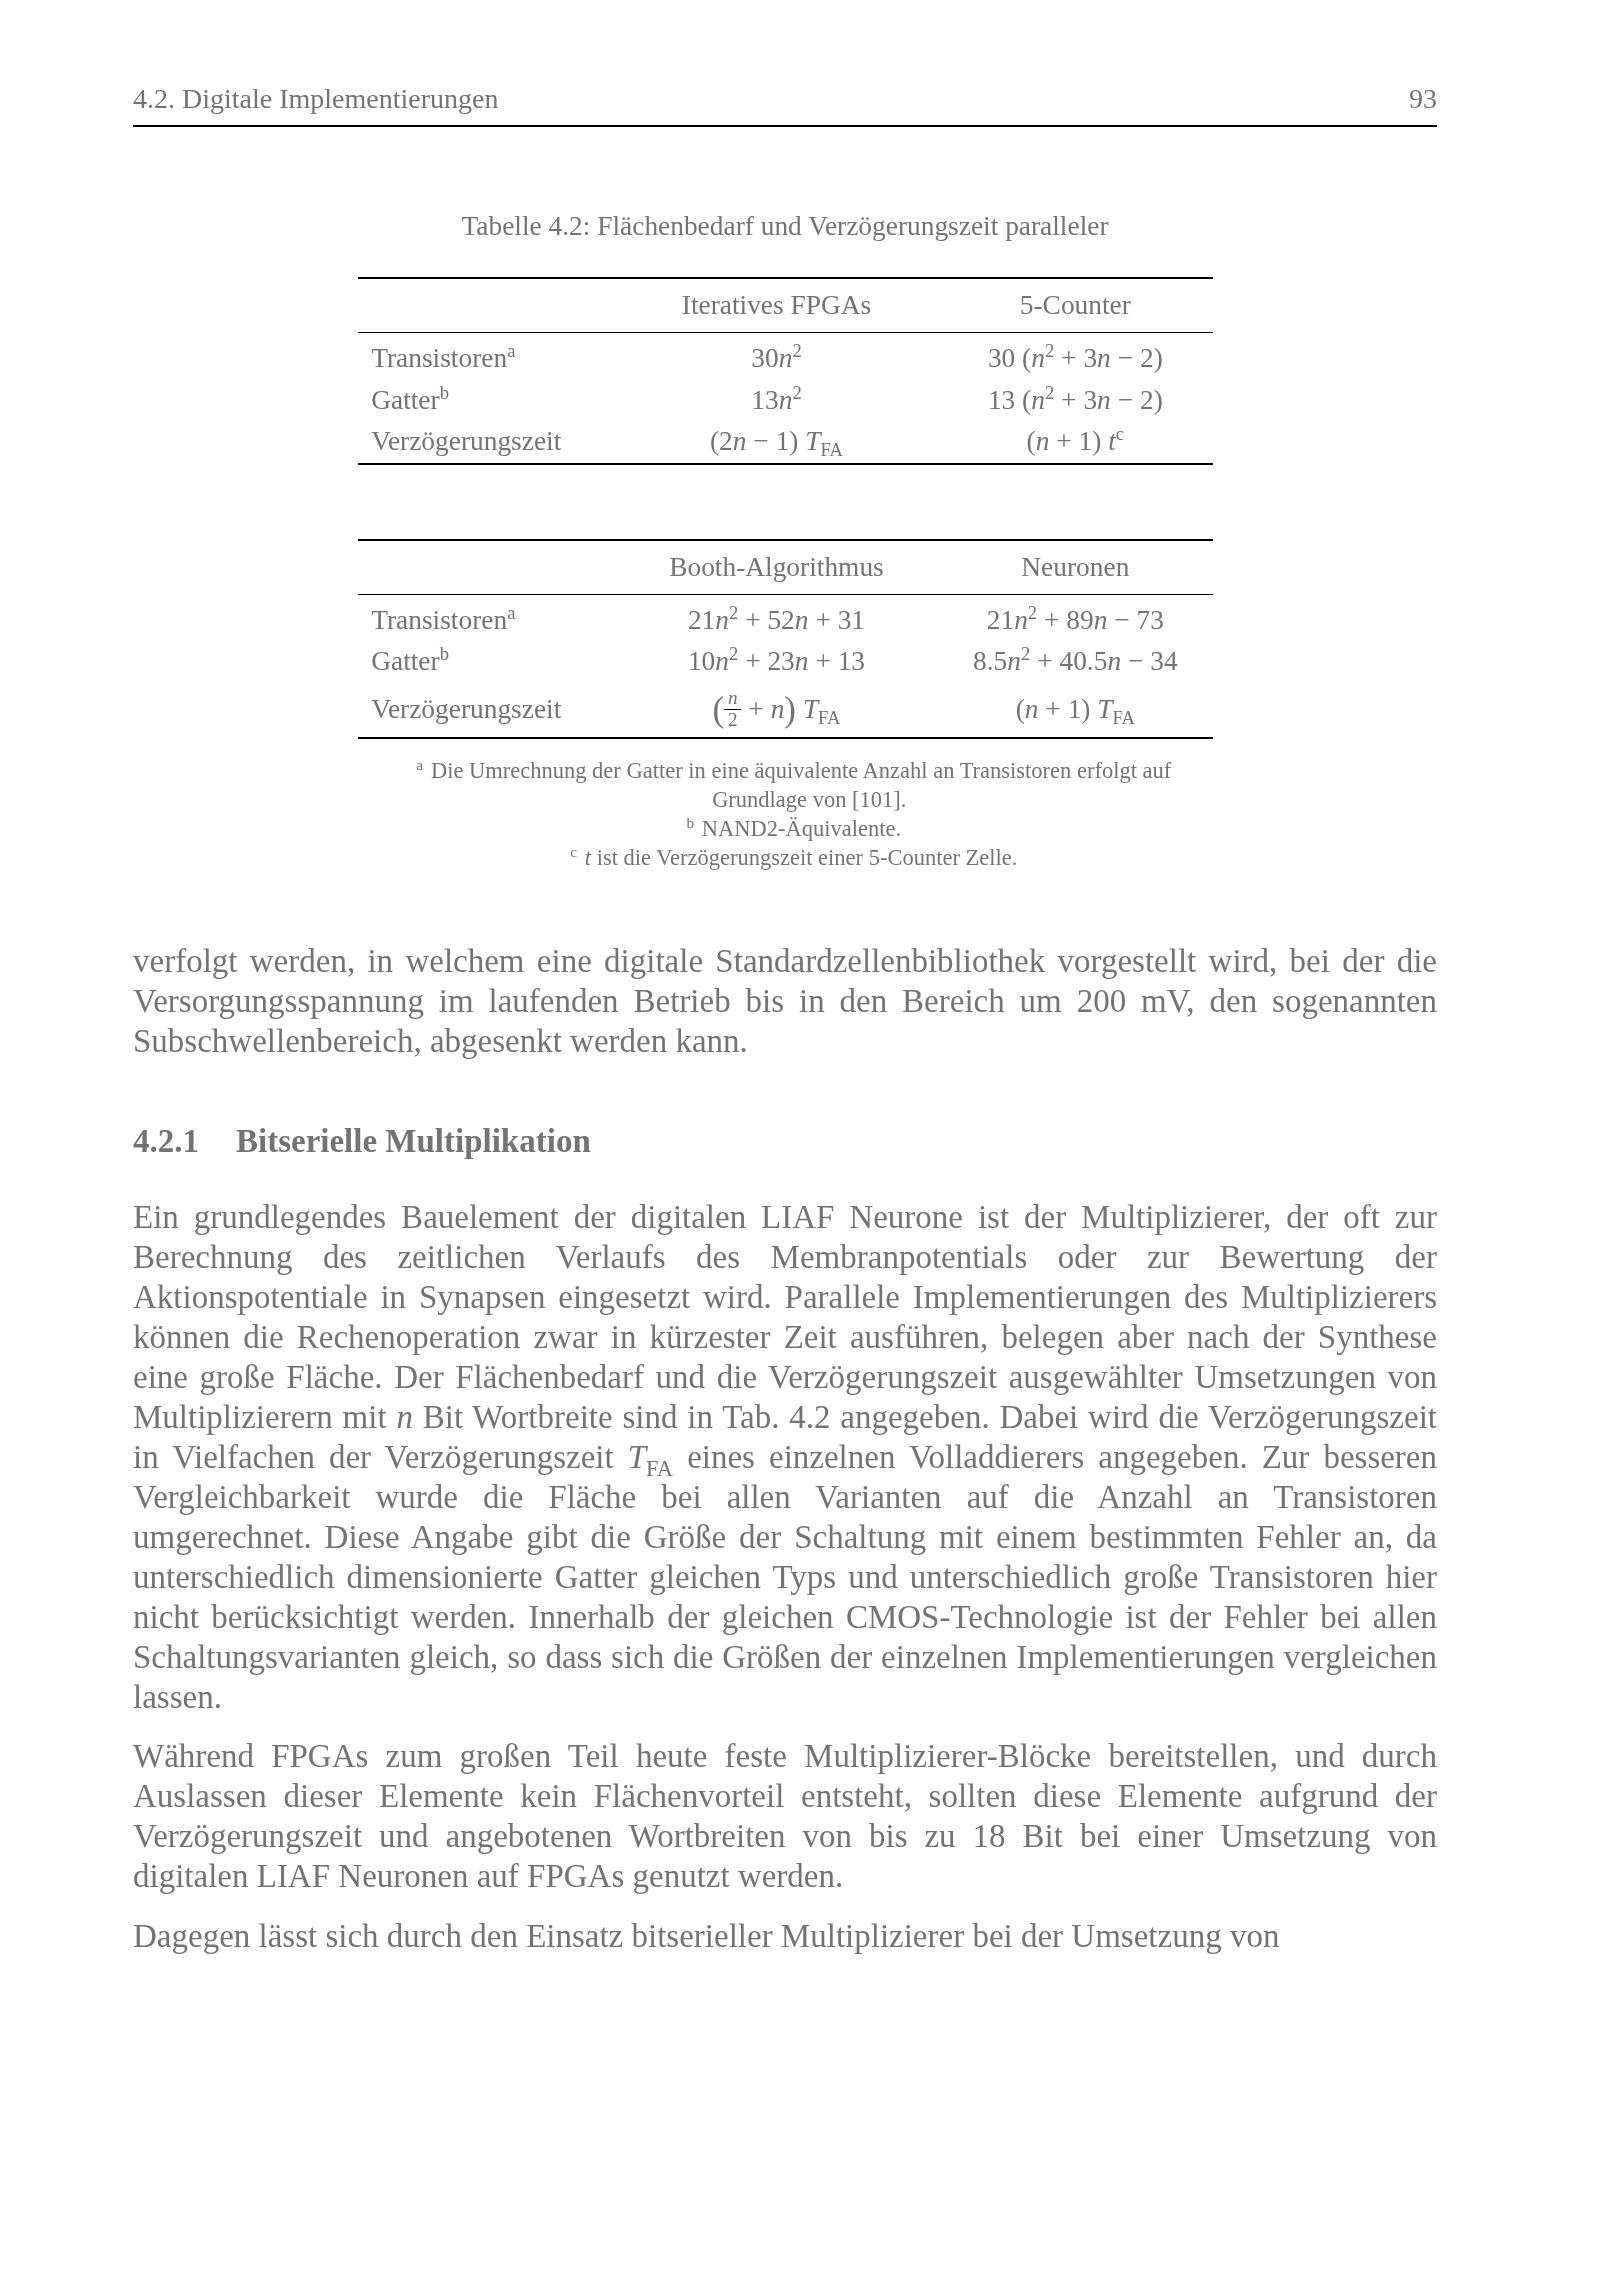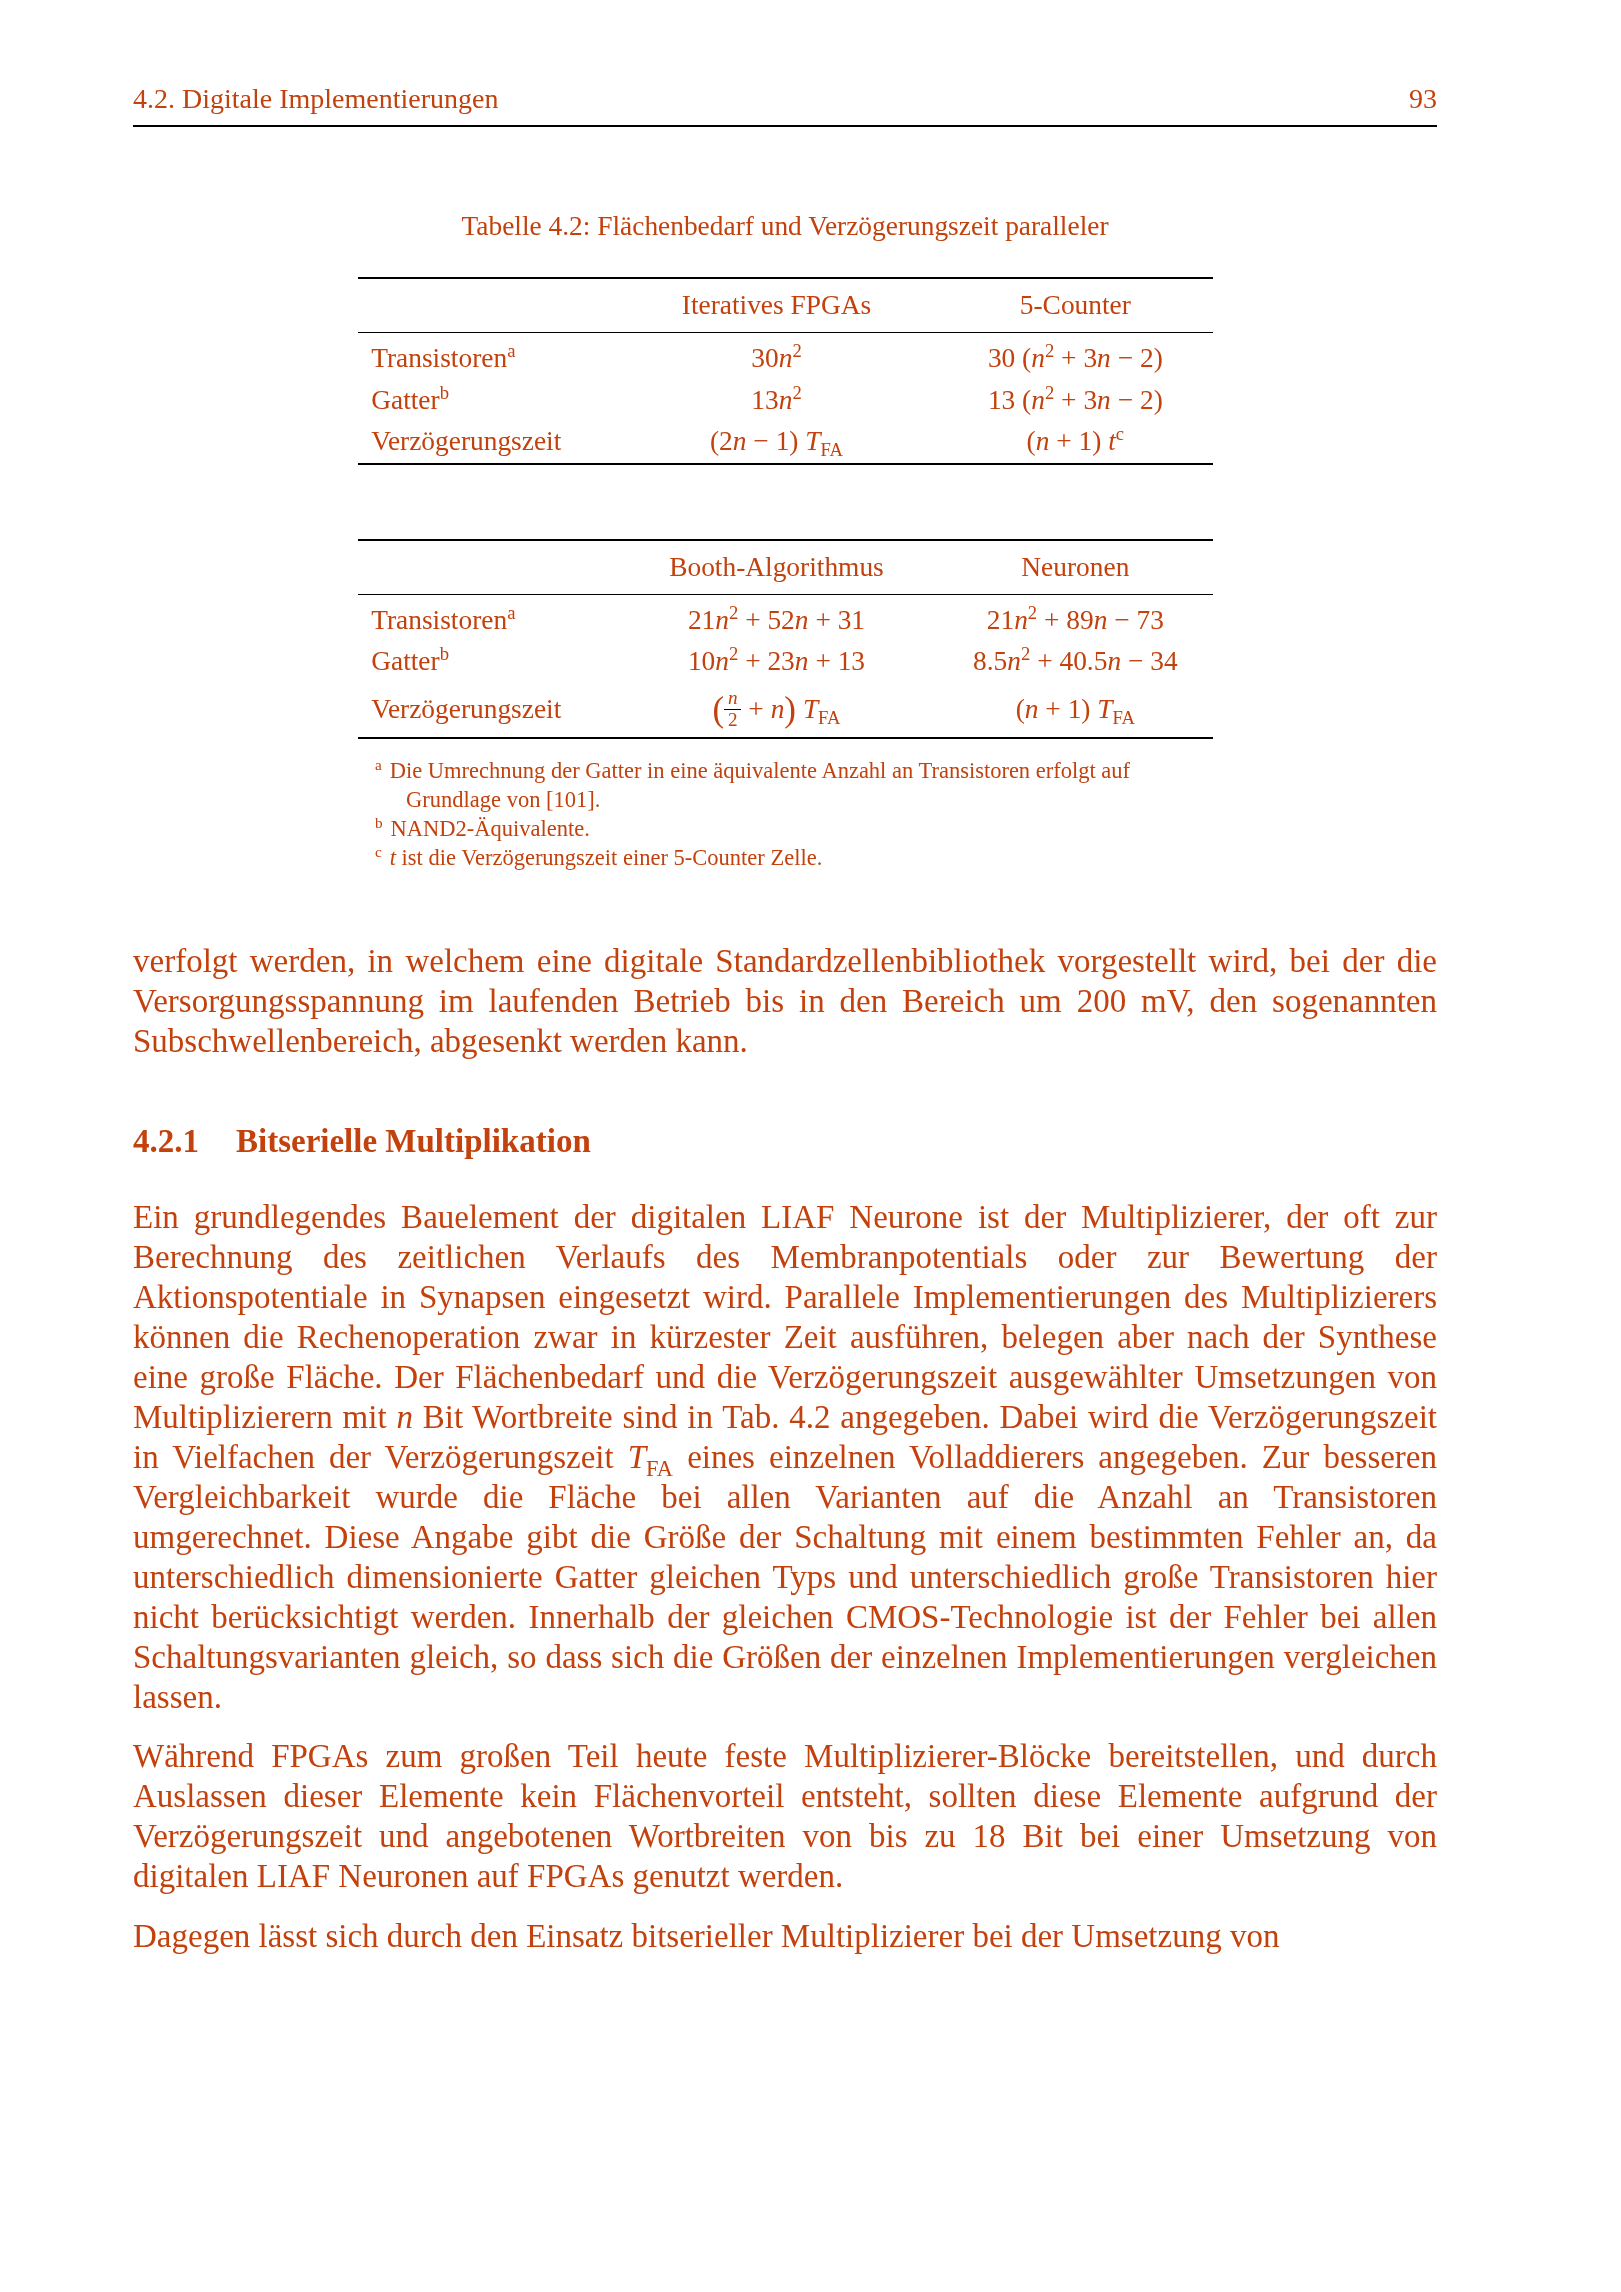--- a/index.html
+++ b/index.html
@@ -6,21 +6,21 @@
     margin: 0;
     padding: 0;
     background: #ffffff;
   }
   .page {
     position: relative;
     width: 1621px;
     height: 2293px;
     box-sizing: border-box;
     background: #ffffff;
-    color: #c2410c;
+    color: #737373;
     font-family: "Liberation Serif", "DejaVu Serif", serif;
     padding: 82px 184px 0 133px;
     overflow: hidden;
   }
 
   
   .running-header {
     display: flex;
     justify-content: space-between;
     align-items: baseline;
@@ -98,20 +98,21 @@
     width: 855px;
     box-sizing: border-box;
     margin: 17.6px auto 0;
     padding-left: 17.6px;
     font-size: 22.5px;
     line-height: 29px;
   }
   .fn {
     padding-left: 31px;
     text-indent: -31px;
+    text-align: center;
   }
   .fn-marker { margin-right: 7.8px; }
 
   
   .body-para {
     font-size: 33px;
     line-height: 40px;
     text-align: justify;
     hyphens: auto;
     margin: 0 0 19.6px 0;

